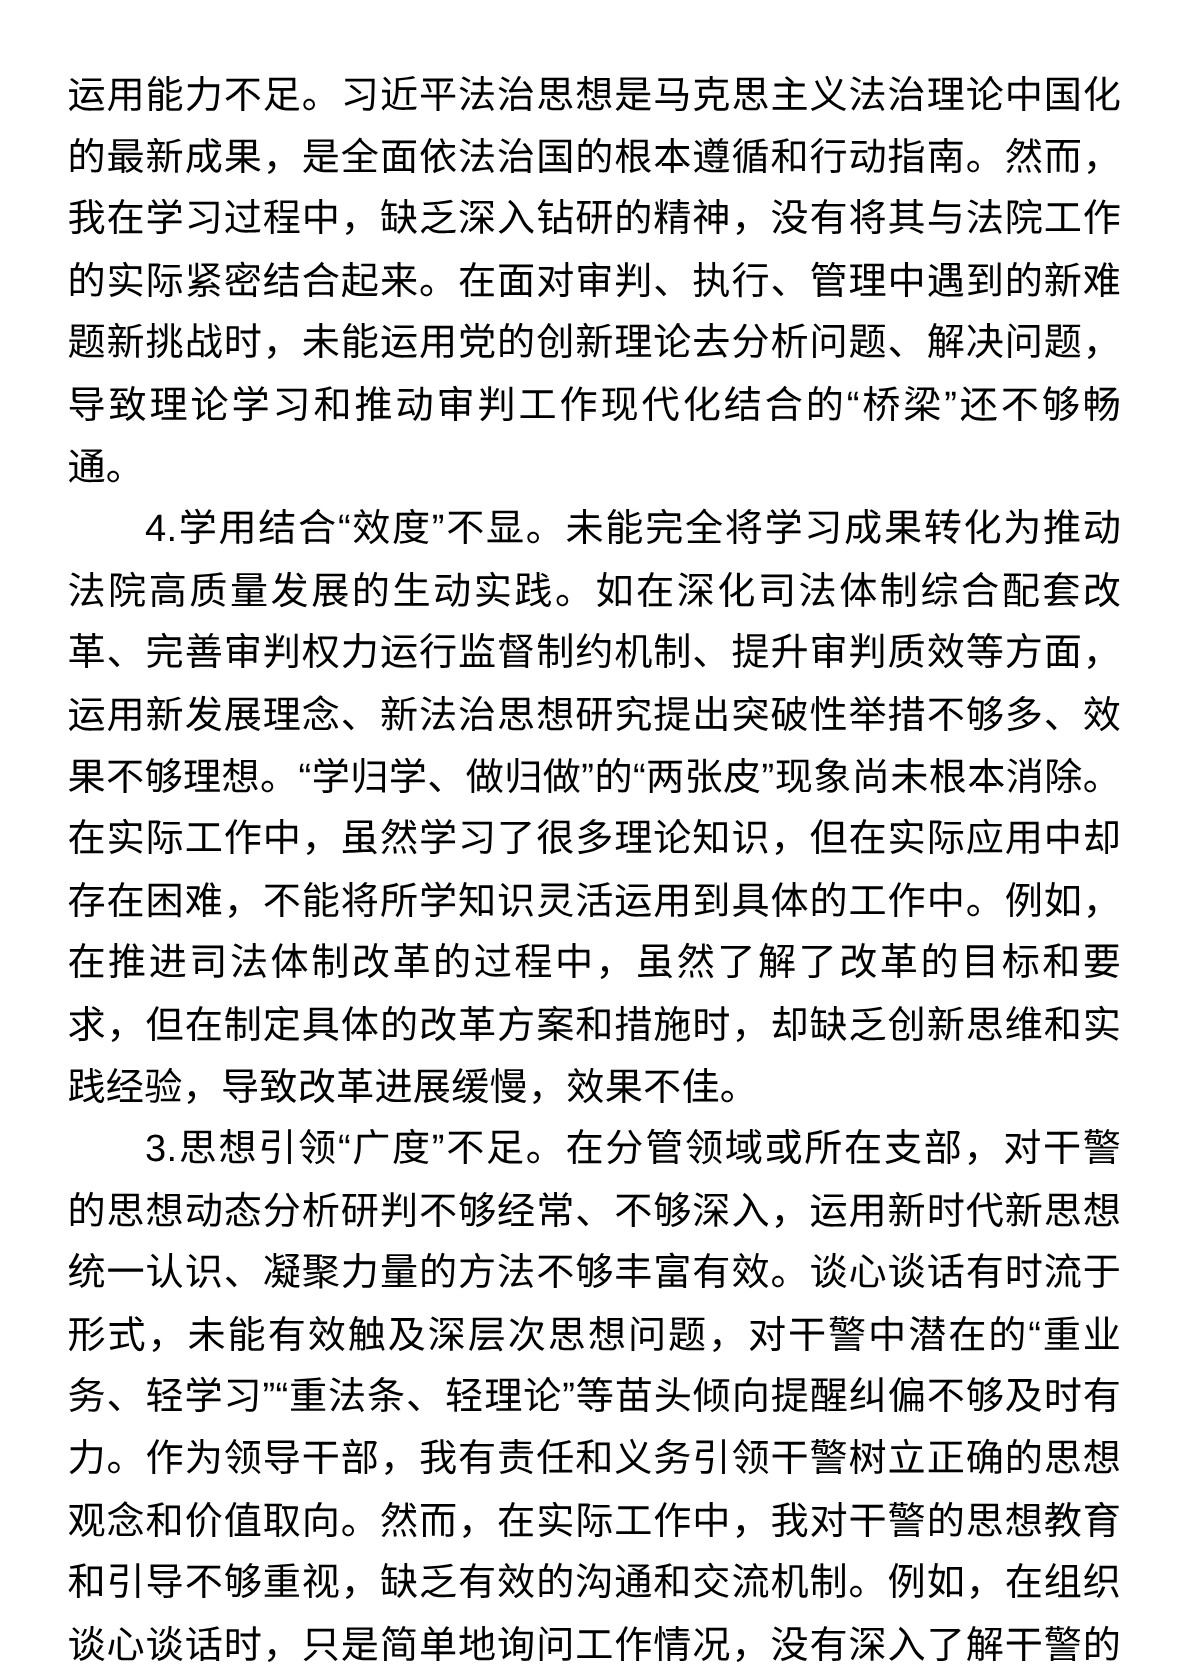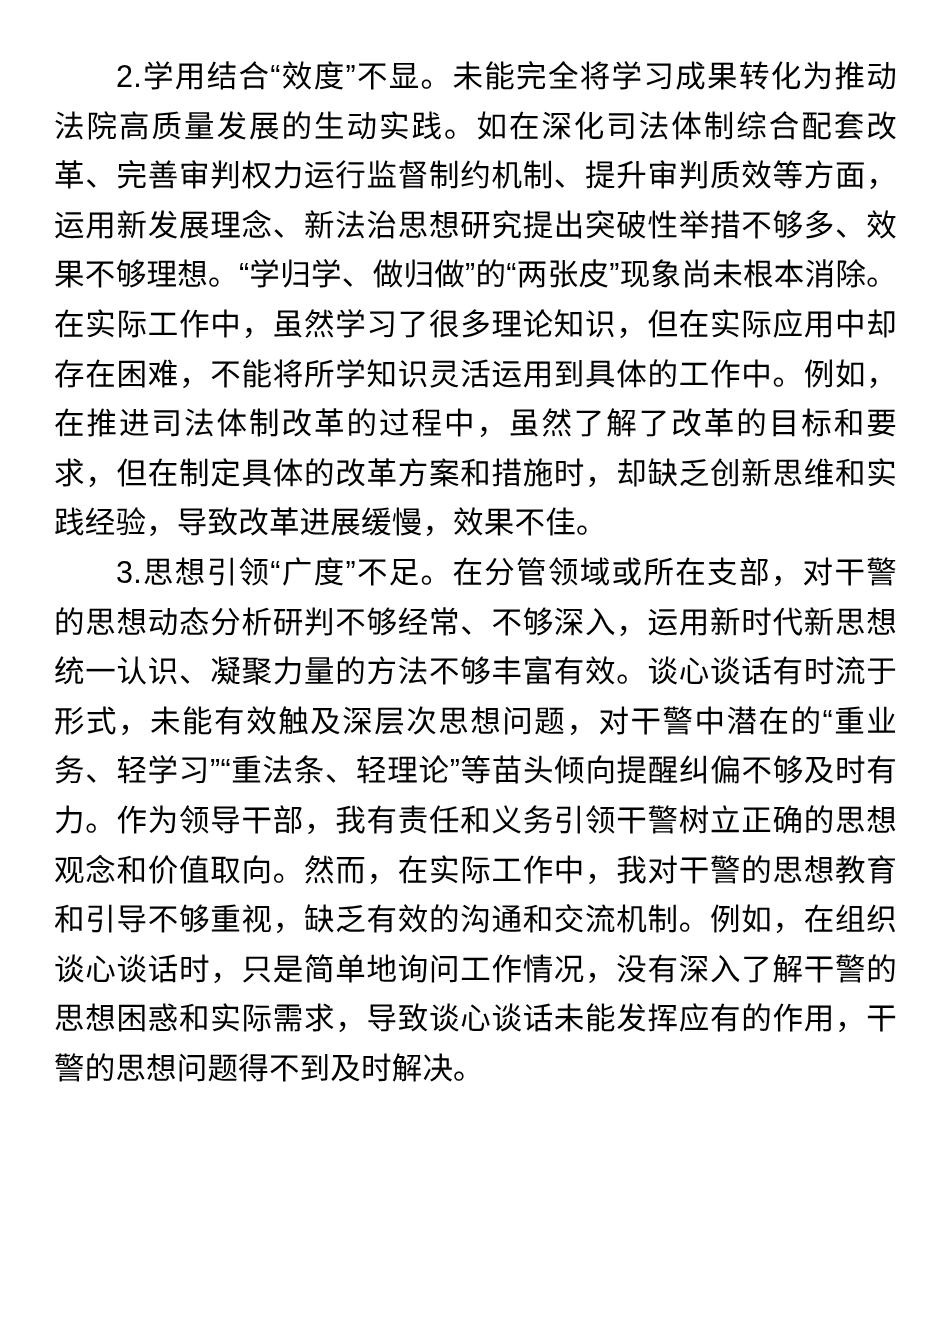--- a/index.html
+++ b/index.html
@@ -41,19 +41,20 @@
   .para + .para {
     margin-top: 0;
   }
 </style>
 </head>
 <body>
 
 <div class="page">
   <div class="text-column">
 
+    <p class="para">运用能力不足。习近平法治思想是马克思主义法治理论中国化的最新成果，是全面依法治国的根本遵循和行动指南。然而，我在学习过程中，缺乏深入钻研的精神，没有将其与法院工作的实际紧密结合起来。在面对审判、执行、管理中遇到的新难题新挑战时，未能运用党的创新理论去分析问题、解决问题，导致理论学习和推动审判工作现代化结合的“桥梁”还不够畅通。</p>
 
-    <p class="para indent">2.学用结合“效度”不显。未能完全将学习成果转化为推动法院高质量发展的生动实践。如在深化司法体制综合配套改革、完善审判权力运行监督制约机制、提升审判质效等方面，运用新发展理念、新法治思想研究提出突破性举措不够多、效果不够理想。“学归学、做归做”的“两张皮”现象尚未根本消除。在实际工作中，虽然学习了很多理论知识，但在实际应用中却存在困难，不能将所学知识灵活运用到具体的工作中。例如，在推进司法体制改革的过程中，虽然了解了改革的目标和要求，但在制定具体的改革方案和措施时，却缺乏创新思维和实践经验，导致改革进展缓慢，效果不佳。</p>
+    <p class="para indent">4.学用结合“效度”不显。未能完全将学习成果转化为推动法院高质量发展的生动实践。如在深化司法体制综合配套改革、完善审判权力运行监督制约机制、提升审判质效等方面，运用新发展理念、新法治思想研究提出突破性举措不够多、效果不够理想。“学归学、做归做”的“两张皮”现象尚未根本消除。在实际工作中，虽然学习了很多理论知识，但在实际应用中却存在困难，不能将所学知识灵活运用到具体的工作中。例如，在推进司法体制改革的过程中，虽然了解了改革的目标和要求，但在制定具体的改革方案和措施时，却缺乏创新思维和实践经验，导致改革进展缓慢，效果不佳。</p>
 
     <p class="para indent">3.思想引领“广度”不足。在分管领域或所在支部，对干警的思想动态分析研判不够经常、不够深入，运用新时代新思想统一认识、凝聚力量的方法不够丰富有效。谈心谈话有时流于形式，未能有效触及深层次思想问题，对干警中潜在的“重业务、轻学习”“重法条、轻理论”等苗头倾向提醒纠偏不够及时有力。作为领导干部，我有责任和义务引领干警树立正确的思想观念和价值取向。然而，在实际工作中，我对干警的思想教育和引导不够重视，缺乏有效的沟通和交流机制。例如，在组织谈心谈话时，只是简单地询问工作情况，没有深入了解干警的思想困惑和实际需求，导致谈心谈话未能发挥应有的作用，干警的思想问题得不到及时解决。</p>
 
   </div>
 </div>
 
 </body></html>

